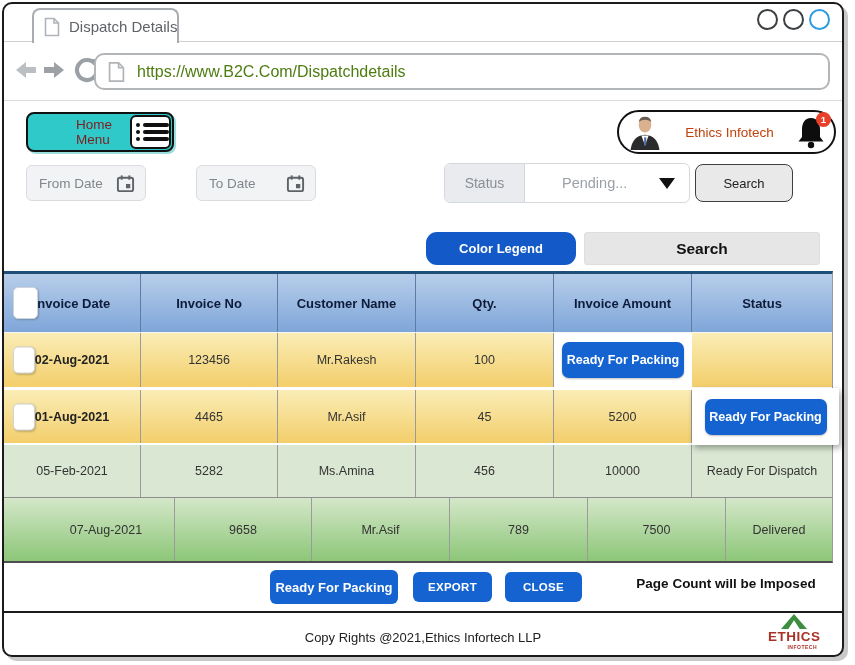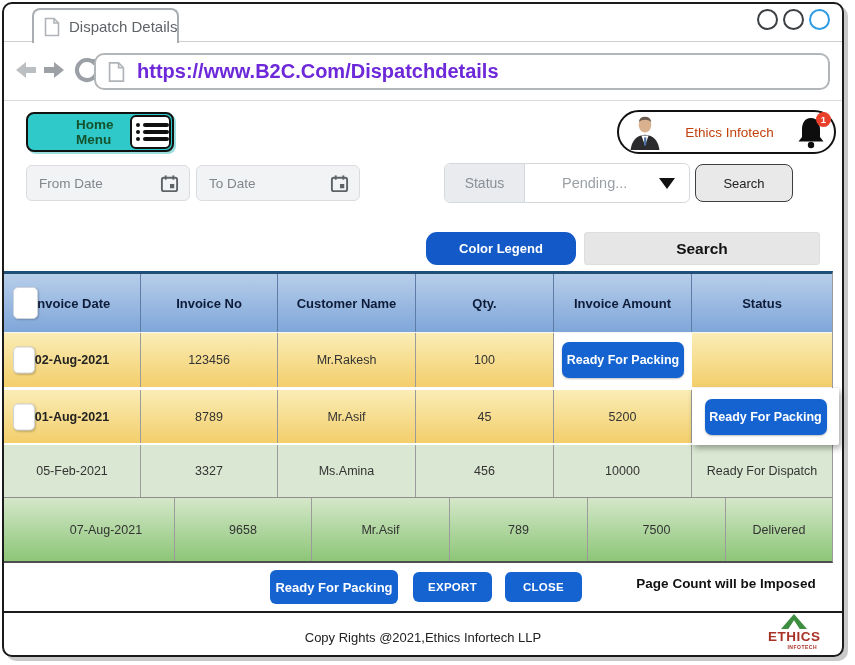--- a/index.html
+++ b/index.html
@@ -19,47 +19,47 @@
   .tab-title { font-size:15px; color:#5f6368; white-space:nowrap; }
   .win-circles { position:absolute; right:12px; top:5px; display:flex; gap:5px; }
   .circ { width:21px; height:21px; border-radius:50%; background:#fff; border:2px solid #3c4043; }
   .circ.blue { border-color:#2f9be3; }
 
   .navrow { position:absolute; left:0; top:39px; width:100%; height:57px; }
   .navicons { position:absolute; left:10px; top:14px; display:flex; align-items:center; gap:4px; }
   .addressbar { position:absolute; left:90px; right:12px; top:10px; height:37px;
                 border:2px solid #b3b6b9; border-radius:10px; display:flex;
                 align-items:center; gap:12px; padding-left:12px; background:#fff; }
-  .url { font-size:20px; color:#6d28d9;font-weight:bold; }
+  .url { font-size:16px; color:#4d7c0f; }
   .hline1 { position:absolute; left:0; top:96px; width:100%; height:1px; background:#dcdcdc; }
 
   
   .homemenu { position:absolute; left:22px; top:108px; width:148px; height:40px;
               background:var(--teal); border:2px solid #111; border-radius:8px;
               display:flex; align-items:center; justify-content:space-between;
               padding-left:8px; box-shadow:2px 2px 0 #9adedd; cursor:pointer; }
-  .homemenu-label { font-size:13.5px; font-weight:bold; color:#14532d;padding-left:40px; }
+  .homemenu-label { font-size:13.5px; font-weight:normal; color:#7f1d1d;padding-left:40px; }
   .menu-panel { width:46px; height:34px; background:#fff; border:2px solid #111;
                 border-radius:6px; margin-right:1px; display:flex; flex-direction:column;
                 justify-content:center; gap:3px; padding-left:4px; }
   .menu-line { display:flex; align-items:center; gap:3px; }
   .menu-dot { width:4px; height:4px; background:#111; border-radius:50%; }
   .menu-bar { width:26px; height:4px; background:#111; border-radius:2px; }
 
   .profile { position:absolute; left:613px; top:106px; width:219px; height:44px;
              background:#fff; border:2px solid #111; border-radius:22px;
              display:flex; align-items:center; }
   .profile-name { flex:1; text-align:center; font-size:13.5px; color:#c2410c; }
   .bellwrap { position:relative; margin-right:8px; }
   .badge { position:absolute; top:-4px; right:-5px; width:15px; height:15px;
            background:var(--badge_red); border-radius:50%; color:#fff; font-size:9.5px;
            font-weight:bold; display:flex; align-items:center; justify-content:center; }
 
   
-  .dateinput { position:absolute; top:161px; width:164px; height:36px; background:#f1f3f4;
+  .dateinput { position:absolute; top:161px; width:120px; height:36px; background:#f1f3f4;
                border:1px solid #dadce0; border-radius:6px; display:flex; align-items:center;
                justify-content:space-between; padding:0 10px 0 12px; cursor:text; }
   .dateinput span { font-size:13.5px; color:#80868b; }
   .statusgroup { position:absolute; left:440px; top:159px; width:246px; height:40px;
                  border:1px solid #d5d8dc; border-radius:6px; display:flex; overflow:hidden;
                  background:#fff; }
   .statuslabel { width:80px; background:#e9ebee; color:#8a9097; font-size:14px;
                  display:flex; align-items:center; justify-content:center;
                  border-right:1px solid #d5d8dc; }
   .statusvalue { flex:1; display:flex; align-items:center; justify-content:space-between;
@@ -295,35 +295,35 @@
           <div class="cell">100</div>
           <div class="cell statuscell whitebg">
             <button class="status-btn">Ready For Packing</button>
           </div>
         </div>
         <div class="trow r1 yellow">
           <div class="cell">
             <div class="checkbox"></div>
             <span class="bold">01-Aug-2021</span>
           </div>
-          <div class="cell">8789</div>
+          <div class="cell">4465</div>
           <div class="cell">Mr.Asif</div>
           <div class="cell">45</div>
           <div class="cell">5200</div>
           <div class="cell statuscell whitebg popped">
             <div class="popbox">
               <button class="status-btn">Ready For Packing</button>
             </div>
           </div>
         </div>
         <div class="trow r2 greenlight">
           <div class="cell">
             <span>05-Feb-2021</span>
           </div>
-          <div class="cell">3327</div>
+          <div class="cell">5282</div>
           <div class="cell">Ms.Amina</div>
           <div class="cell">456</div>
           <div class="cell">10000</div>
           <div class="cell statuscell">Ready For Dispatch</div>
         </div>
         <div class="trow r3 greengrad">
           <div class="cell">
             <span>07-Aug-2021</span>
           </div>
           <div class="cell">9658</div>

